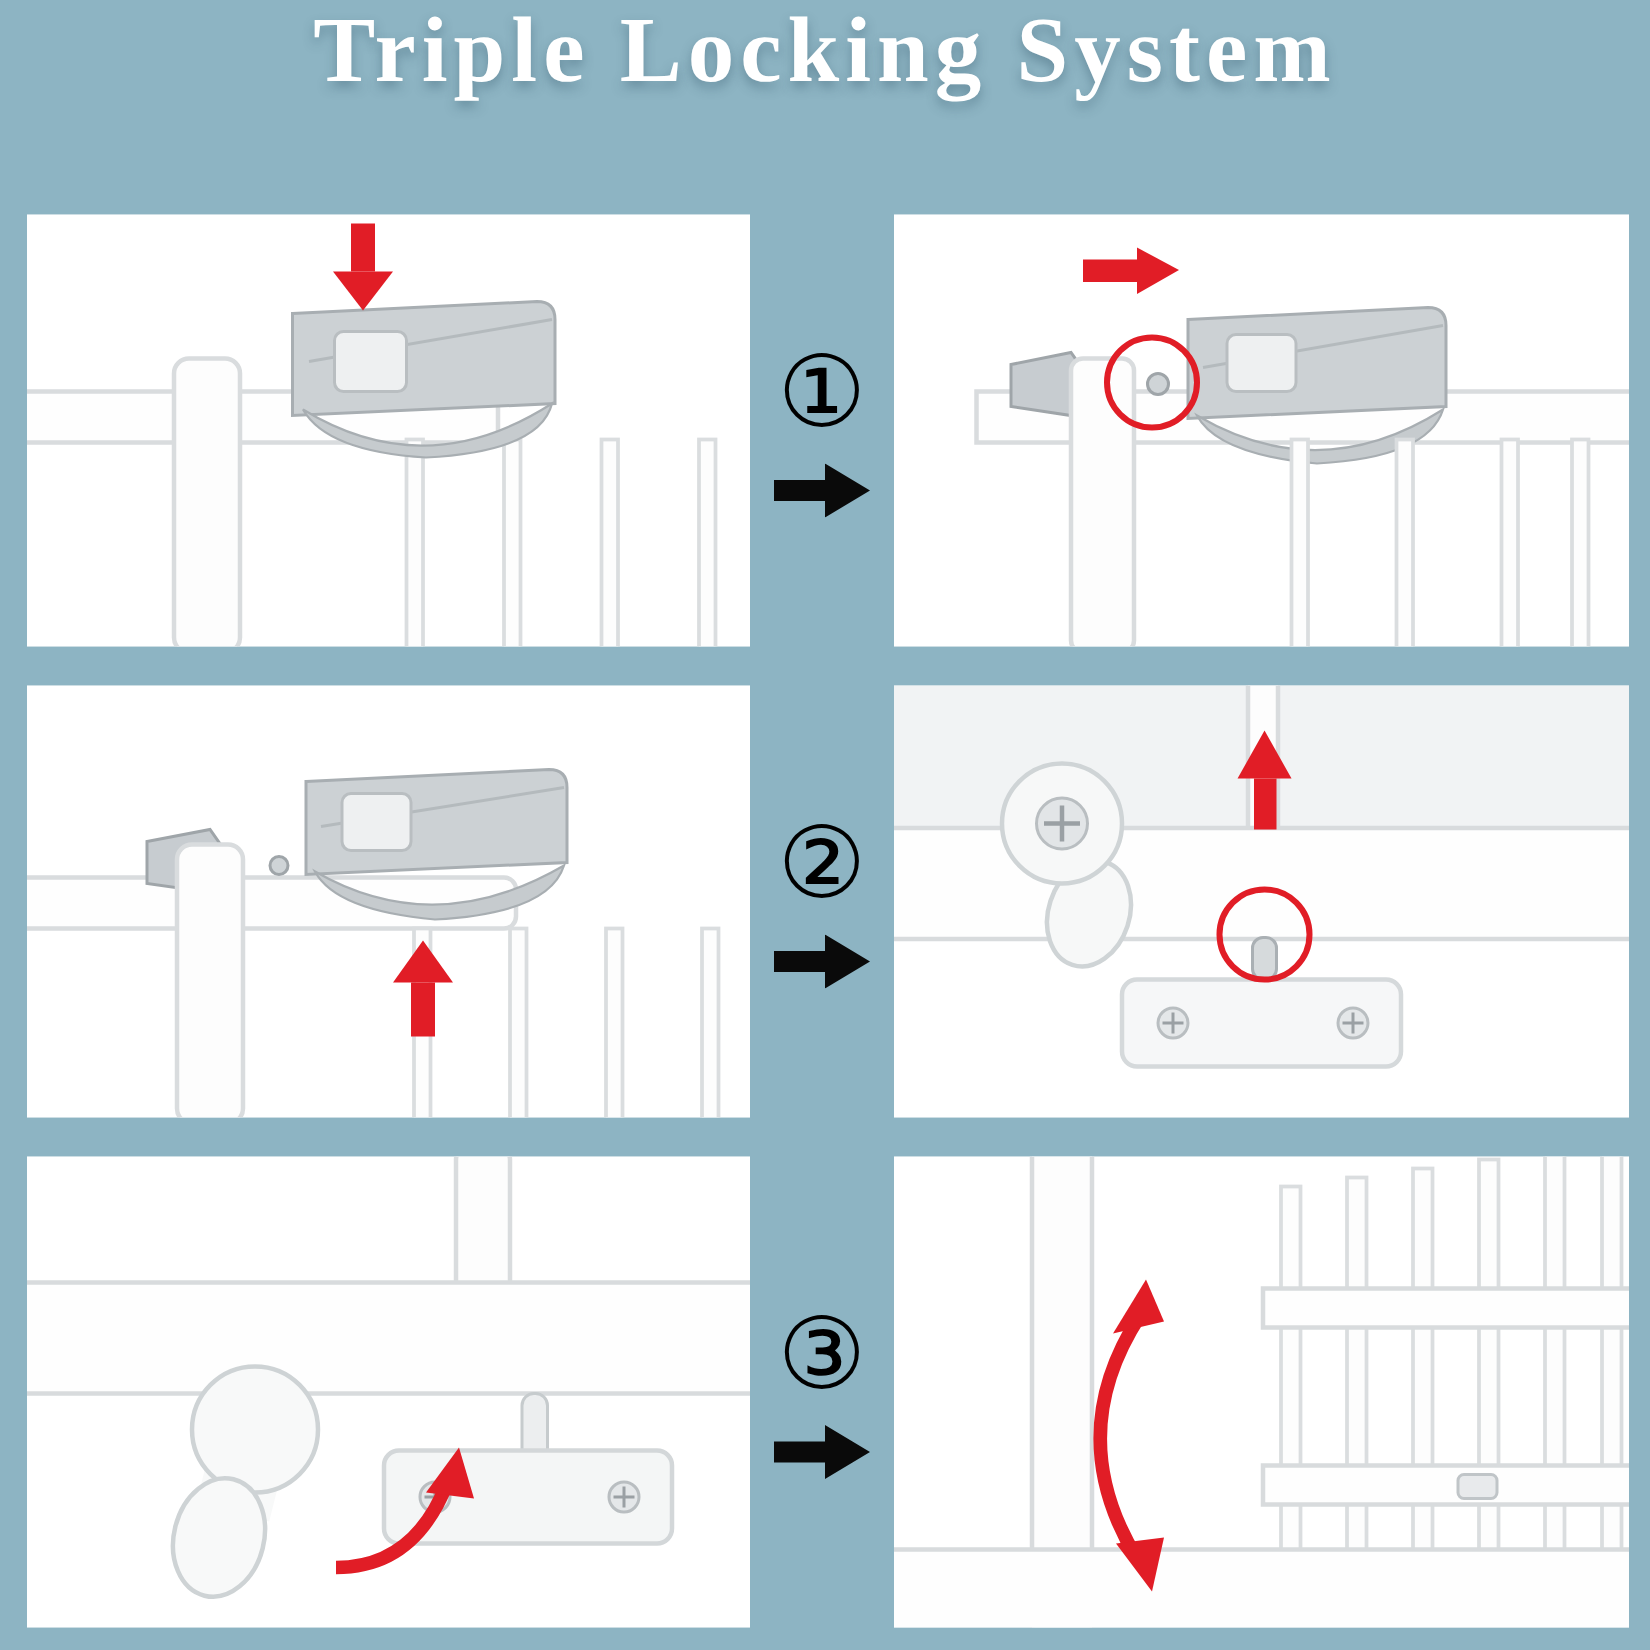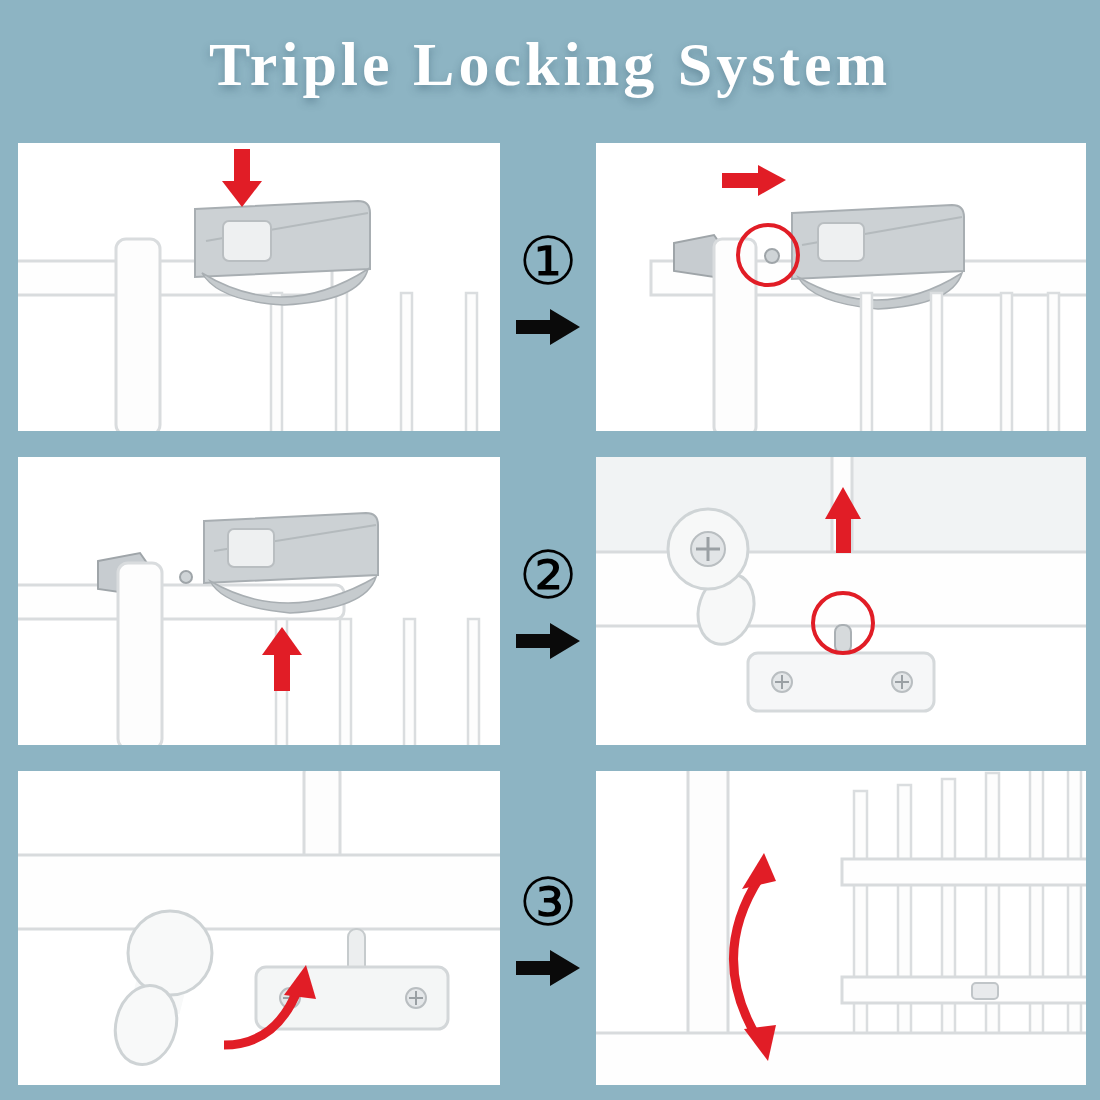--- a/index.html
+++ b/index.html
@@ -5,21 +5,20 @@
   html, body { margin: 0; padding: 0; }
   body {
     width: 1100px; height: 1100px;
     background: #8db4c3;
     font-family: "Liberation Serif", serif;
     overflow: hidden;
   }
   .page { position: relative; width: 1100px; height: 1100px; }
   .title {
     margin: 0;
-    padding-top: 30px;
     text-align: center;
     font-family: "Liberation Serif", serif;
     font-weight: 700;
     font-size: 62px;
     letter-spacing: 4px;
     color: #ffffff;
     text-shadow: 0 4px 8px rgba(35, 70, 90, 0.35);
     line-height: 1.1;
   }
   .grid {

